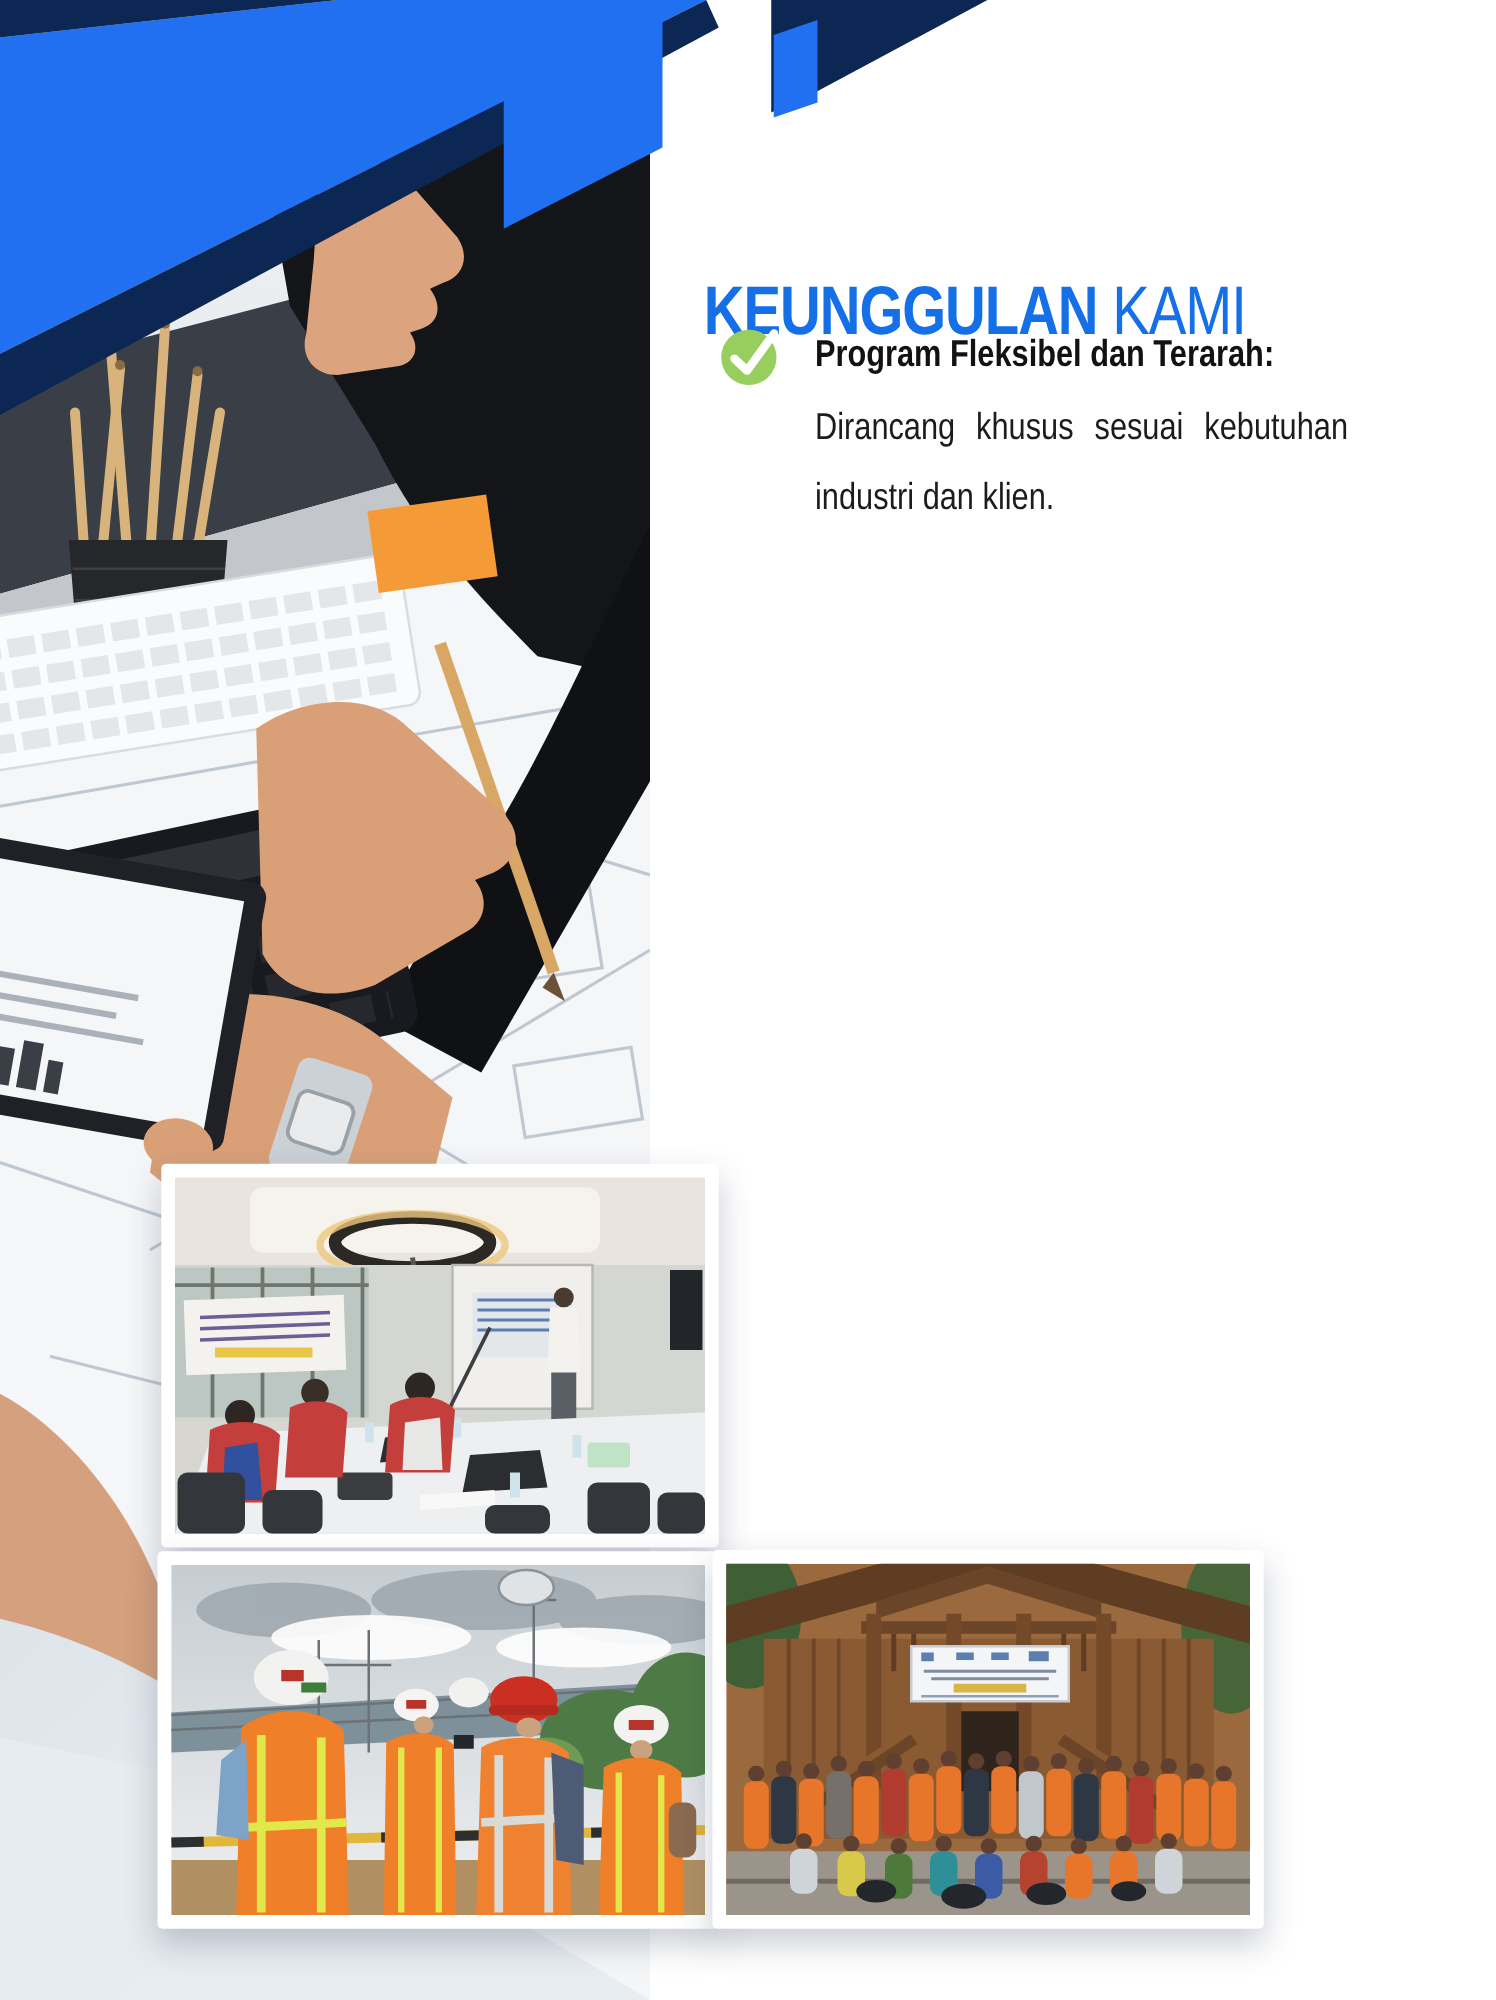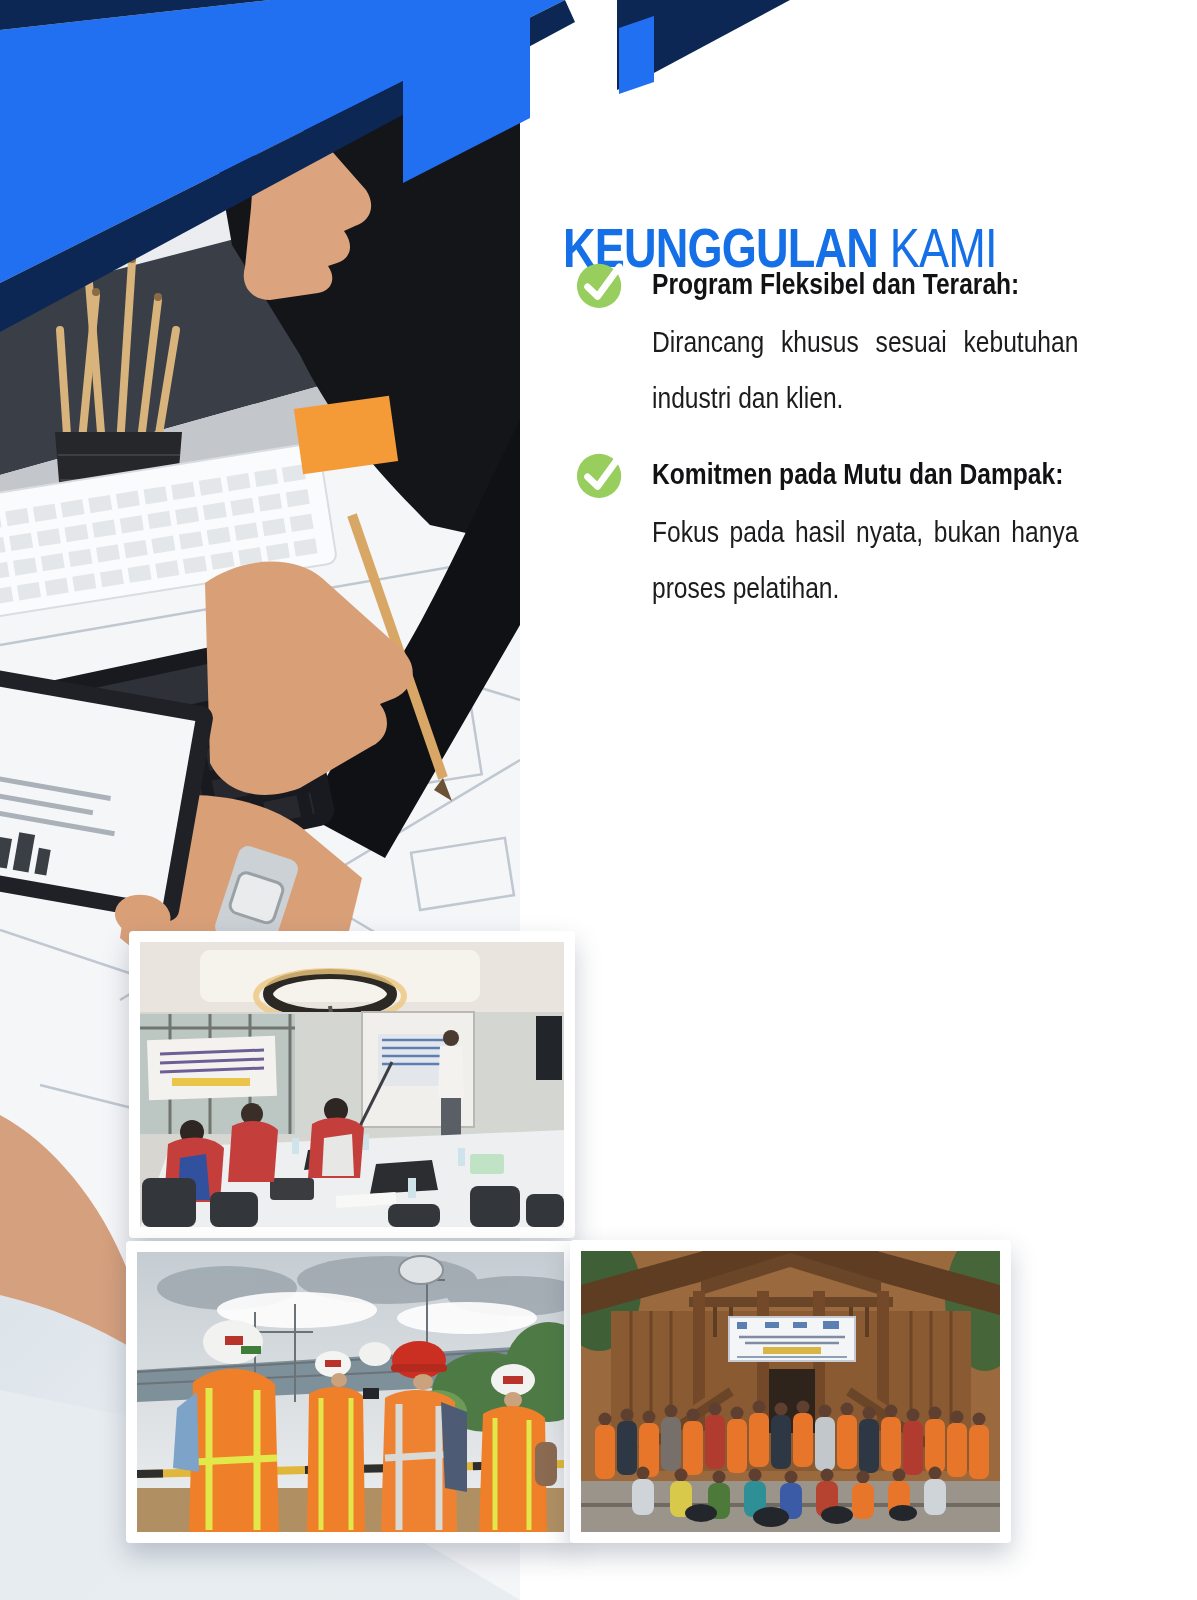--- a/index.html
+++ b/index.html
@@ -174,31 +174,20 @@
       </svg>
       <div class="adv-text">
         <p class="adv-title">Program Fleksibel dan Terarah:</p>
         <p class="adv-desc">Dirancang khusus sesuai kebutuhan industri dan klien.</p>
       </div>
     </div>
 
 
 
 
-    <div class="adv-item">
-      <svg class="adv-icon" viewBox="0 0 52 52">
-        <circle cx="24" cy="28" r="23" fill="#97ce5e"></circle>
-        <path d="M12 29 L22.5 39 L45 8" stroke="#ffffff" stroke-width="7" fill="none" stroke-linecap="round" stroke-linejoin="round"></path>
-        <polygon points="45,8 49,2 42,12" fill="#ffffff"></polygon>
-      </svg>
-      <div class="adv-text">
-        <p class="adv-title">Komitmen pada Mutu dan Dampak:</p>
-        <p class="adv-desc">Fokus pada hasil nyata, bukan hanya proses pelatihan.</p>
-      </div>
-    </div>
 
   </div>
 
   <div class="frame frame-meeting">
     <svg width="424" height="285" viewBox="0 0 424 285">
       <rect width="424" height="285" fill="#d8d6d1"></rect>
       <rect x="0" y="0" width="424" height="72" fill="#e9e5de"></rect>
       <rect x="60" y="8" width="280" height="52" rx="10" fill="#f6f3ec"></rect>
       <ellipse cx="190" cy="52" rx="62" ry="20" fill="none" stroke="#2c2824" stroke-width="10"></ellipse>
       <ellipse cx="190" cy="54" rx="74" ry="25" fill="none" stroke="#edc77e" stroke-width="6" opacity=".8"></ellipse>

